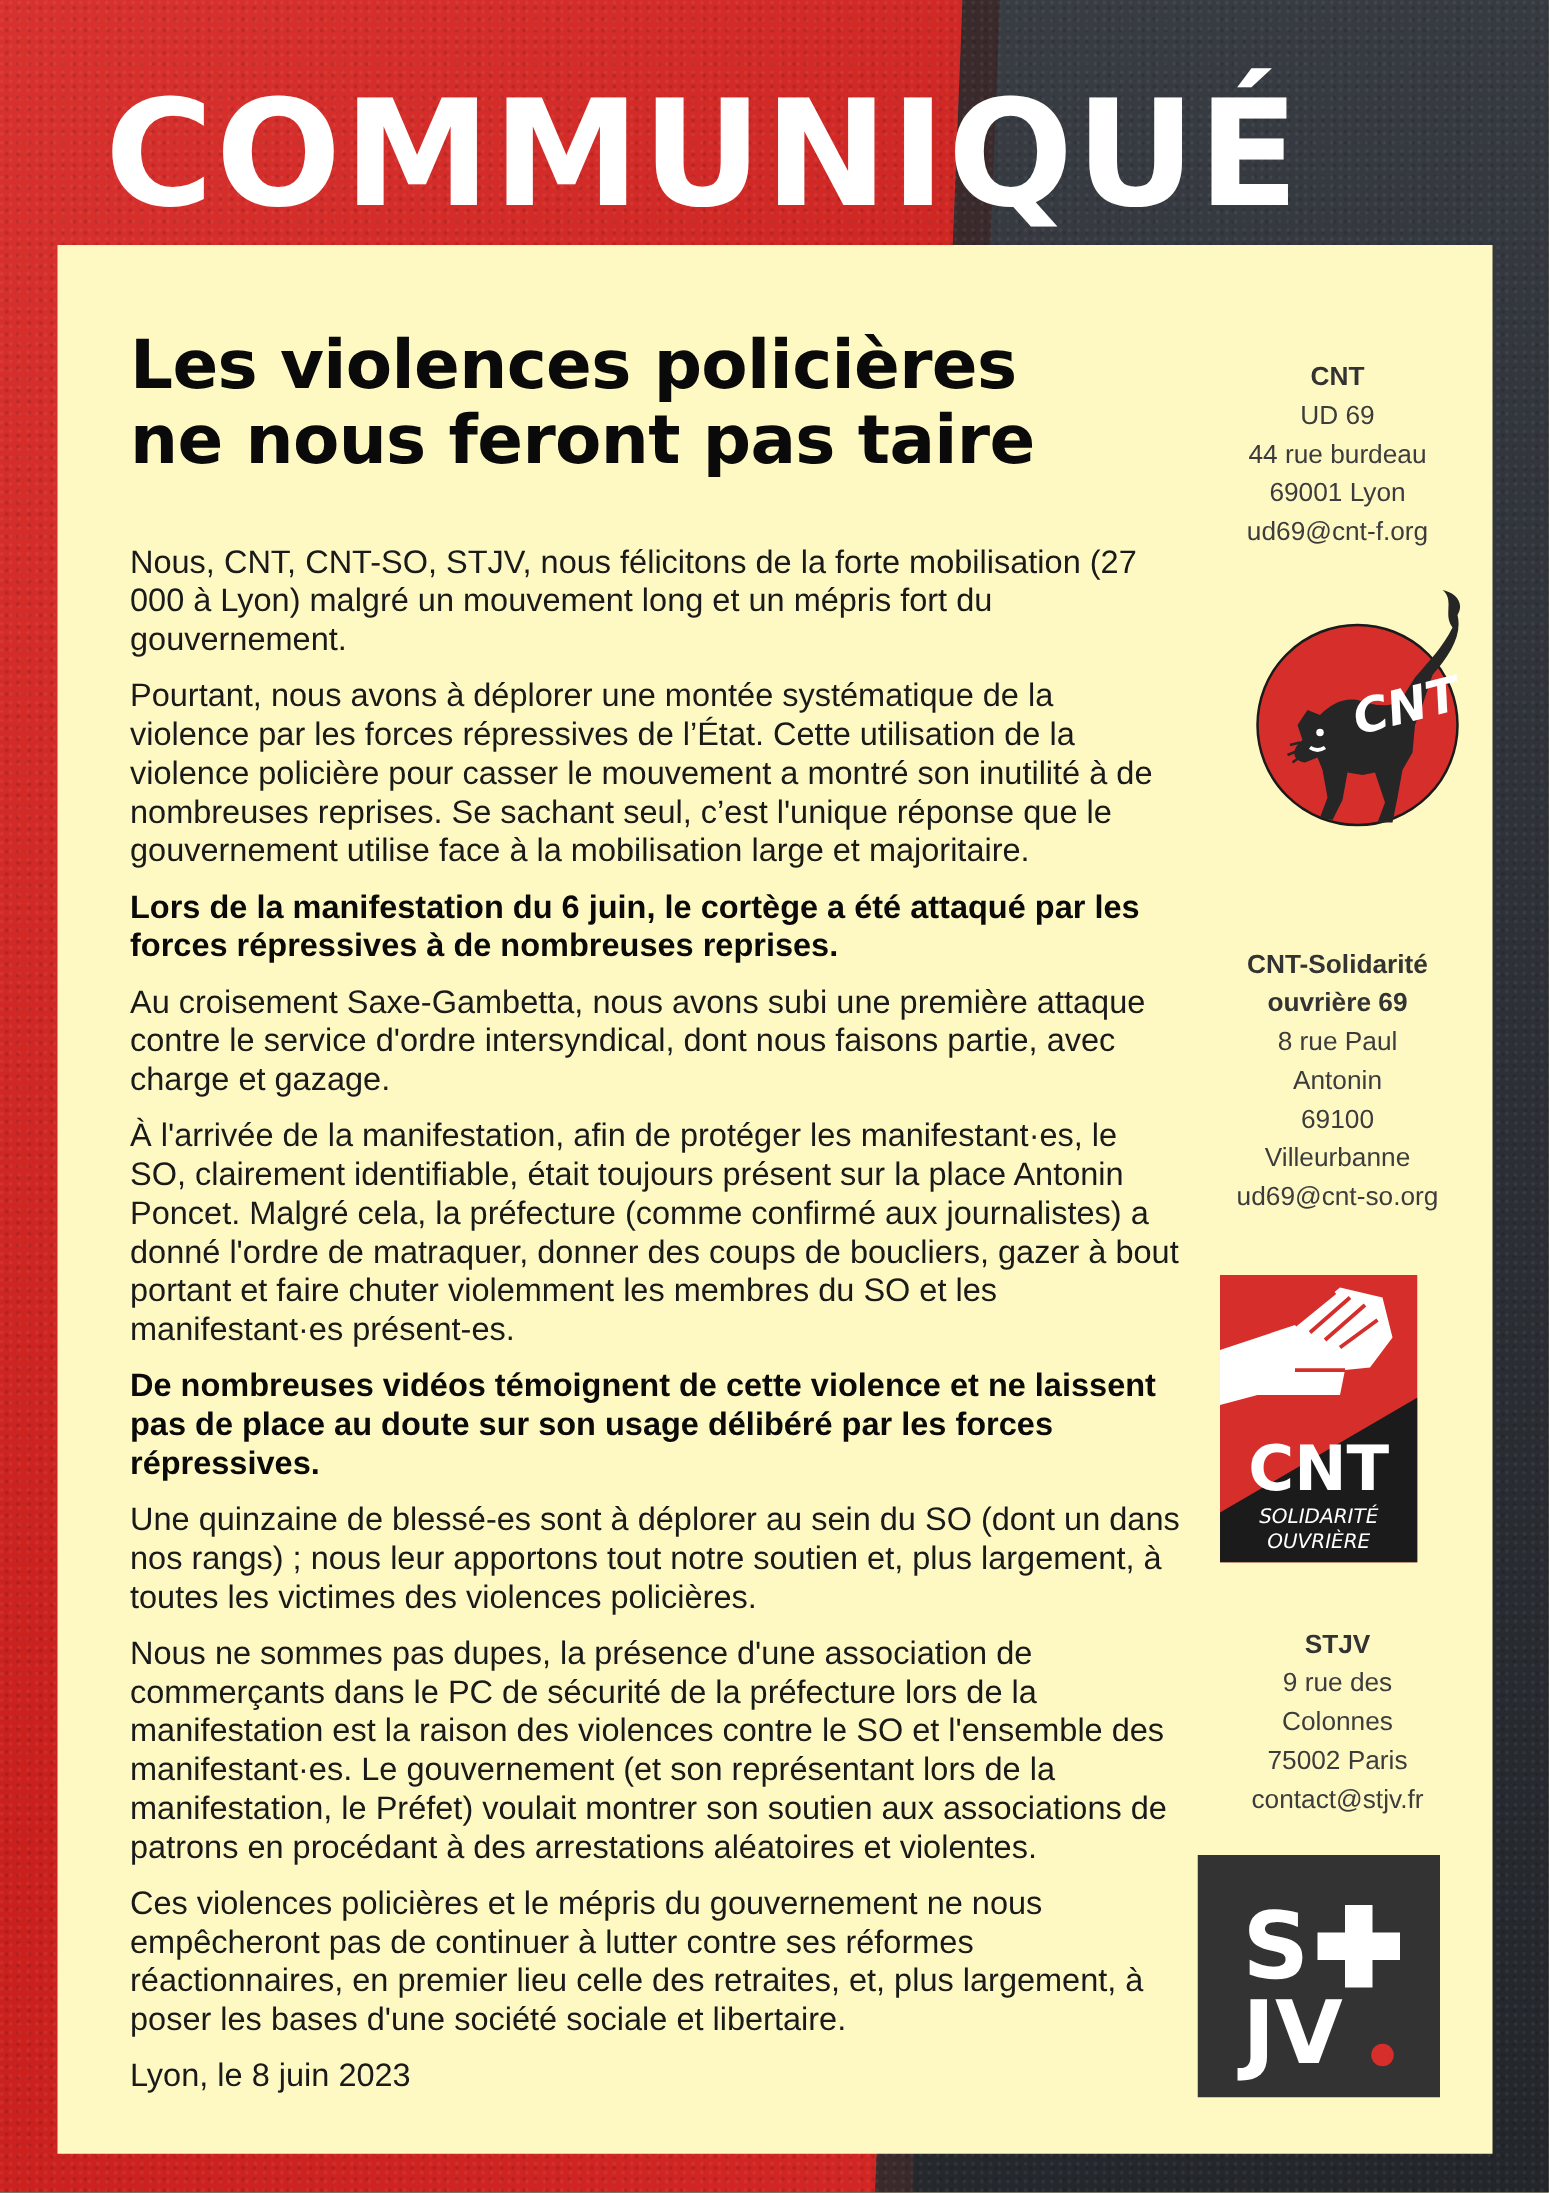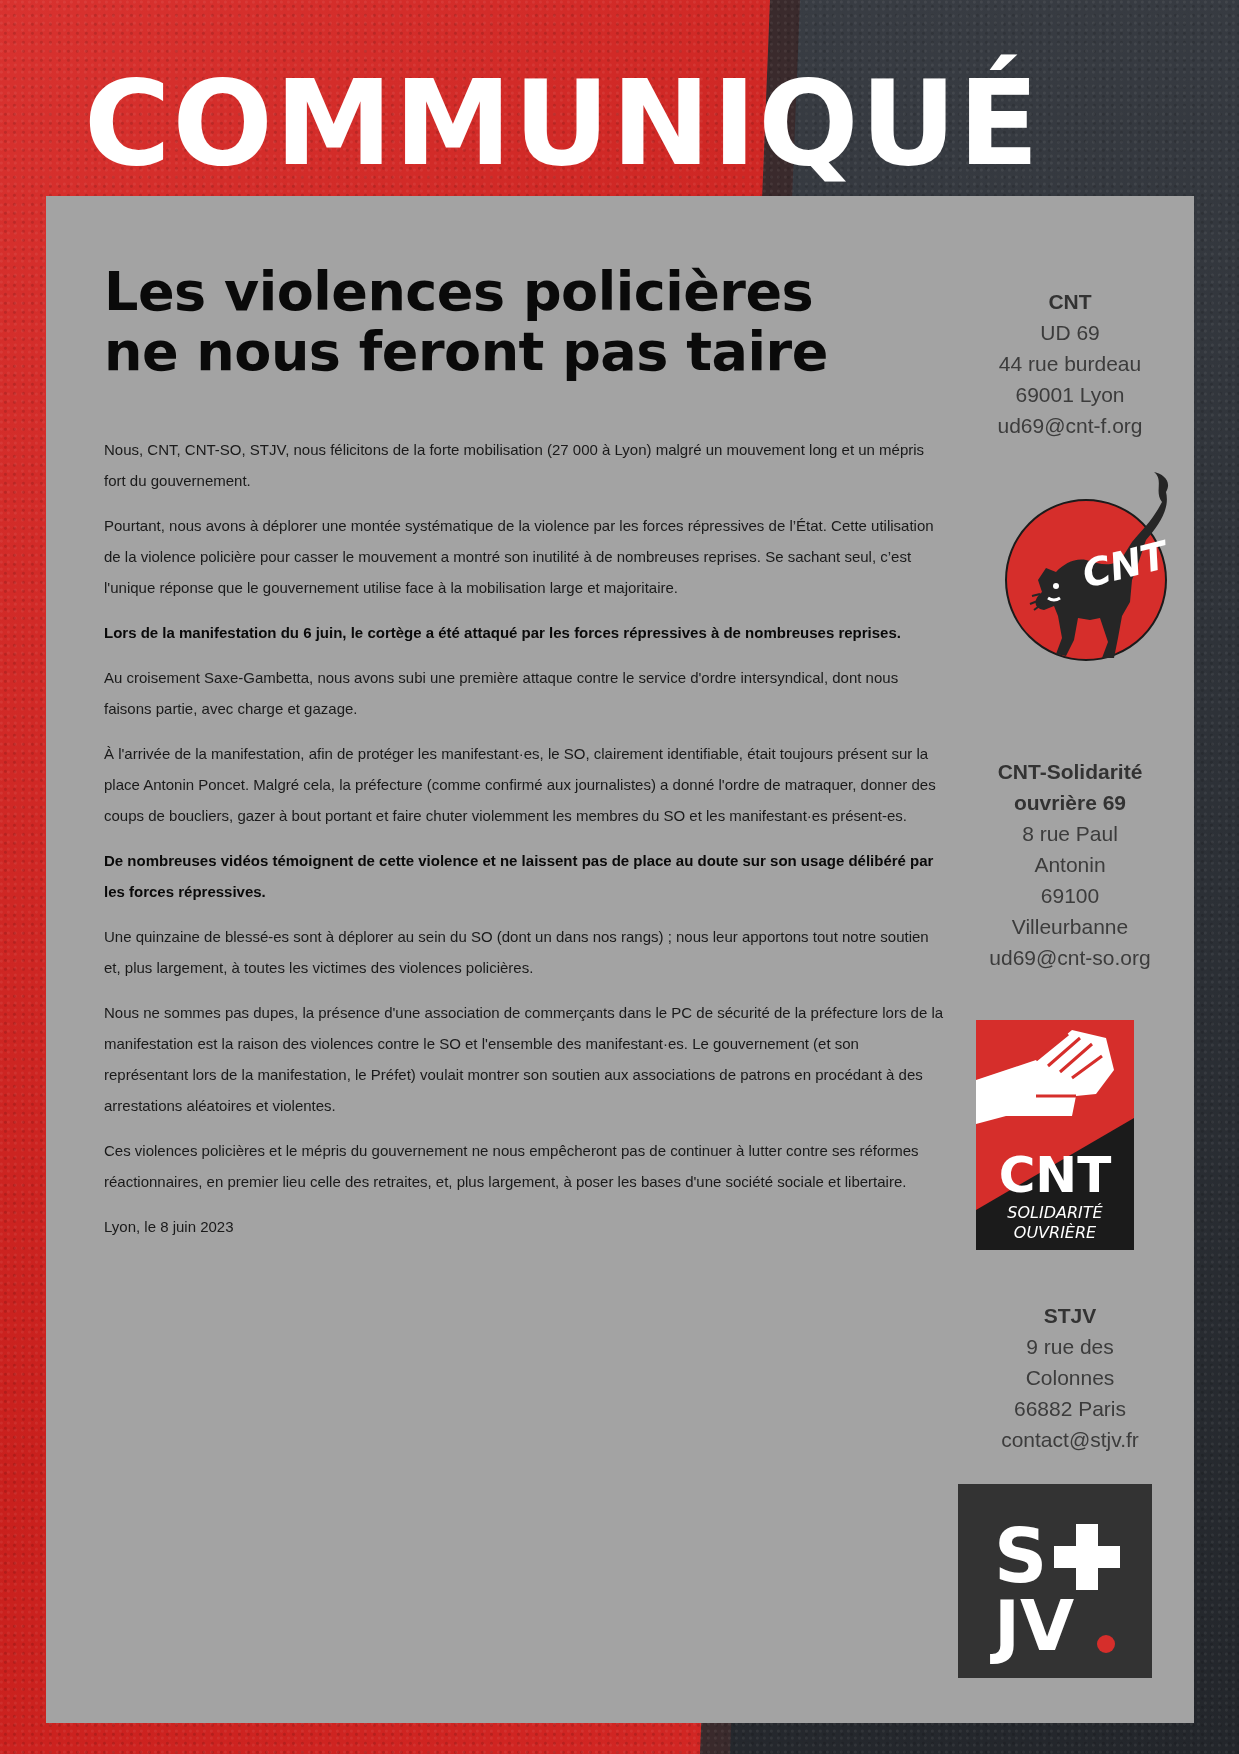--- a/index.html
+++ b/index.html
@@ -34,32 +34,32 @@
     z-index: 0;
   }
   .masthead {
     position: absolute; left: 68px; top: 48px;
     font-family: "DejaVu Sans", sans-serif; font-weight: bold;
     font-size: 118px; letter-spacing: 2px; color: #ffffff; line-height: 1;
     z-index: 2; margin: 16px;
   }
   .card {
     position: absolute; left: 46px; top: 196px; width: 1148px; height: 1527px;
-    background: #a3a3a3; z-index: 2;
+    background: #fef9c3; z-index: 2;
   }
   .main {
     position: absolute; left: 58px; top: 66px; width: 840px;
   }
   h1.headline {
     margin: 0; font-family: "DejaVu Sans", sans-serif; font-weight: bold;
     font-size: 54px; line-height: 60px; color: #0a0a0a; letter-spacing: -0.5px;
   }
   .body { margin-top: 52px; }
   .body p {
-    margin: 0 0 14px 0; font-size: 15px; line-height: 31px; color: #1a1a1a;
+    margin: 0 0 14px 0; font-size: 26px; line-height: 31px; color: #1a1a1a;
   }
   .body p.bold { font-weight: bold; color: #0a0a0a; }
   .body p.sign { margin-top: 0; }
   .side {
     position: absolute; left: 900px; top: 0; width: 248px; text-align: center;
   }
   .contact {
     position: absolute; left: 0; width: 248px; text-align: center;
     font-size: 21px; line-height: 31px; color: #3c3c3c;
   }
@@ -130,21 +130,21 @@
       <path d="M60 40 L92 14 M72 46 L104 18 M84 52 L116 24 M96 58 L126 36 M60 76 L100 76" stroke="#d62e2b" stroke-width="3" fill="none"></path>
       <text x="79" y="172" text-anchor="middle" font-family="DejaVu Sans, sans-serif" font-weight="bold" font-size="50" fill="#ffffff">CNT</text>
       <text x="79" y="198" text-anchor="middle" font-family="DejaVu Sans, sans-serif" font-style="italic" font-size="16" fill="#ffffff">SOLIDARITÉ</text>
       <text x="79" y="218" text-anchor="middle" font-family="DejaVu Sans, sans-serif" font-style="italic" font-size="16" fill="#ffffff">OUVRIÈRE</text>
     </svg>
 
     <div class="contact" style="top:1104px;">
       <div class="name">STJV</div>
       <div>9 rue des</div>
       <div>Colonnes</div>
-      <div>66882 Paris</div>
+      <div>75002 Paris</div>
       <div>contact@stjv.fr</div>
     </div>
     <svg class="logo" style="left:12px; top:1288px;" width="194" height="194" viewBox="0 0 194 194">
       <rect x="0" y="0" width="194" height="194" fill="#333333"></rect>
       <text x="36" y="98" font-family="DejaVu Sans, sans-serif" font-weight="bold" font-size="74" fill="#ffffff">S</text>
       <path d="M118 40 h22 v22 h22 v22 h-22 v22 h-22 v-22 h-22 v-22 h22 Z" fill="#ffffff"></path>
       <text x="36" y="166" font-family="DejaVu Sans, sans-serif" font-weight="bold" font-size="70" fill="#ffffff">JV</text>
       <circle cx="148" cy="160" r="9" fill="#d62e2b"></circle>
     </svg>
   </div>

